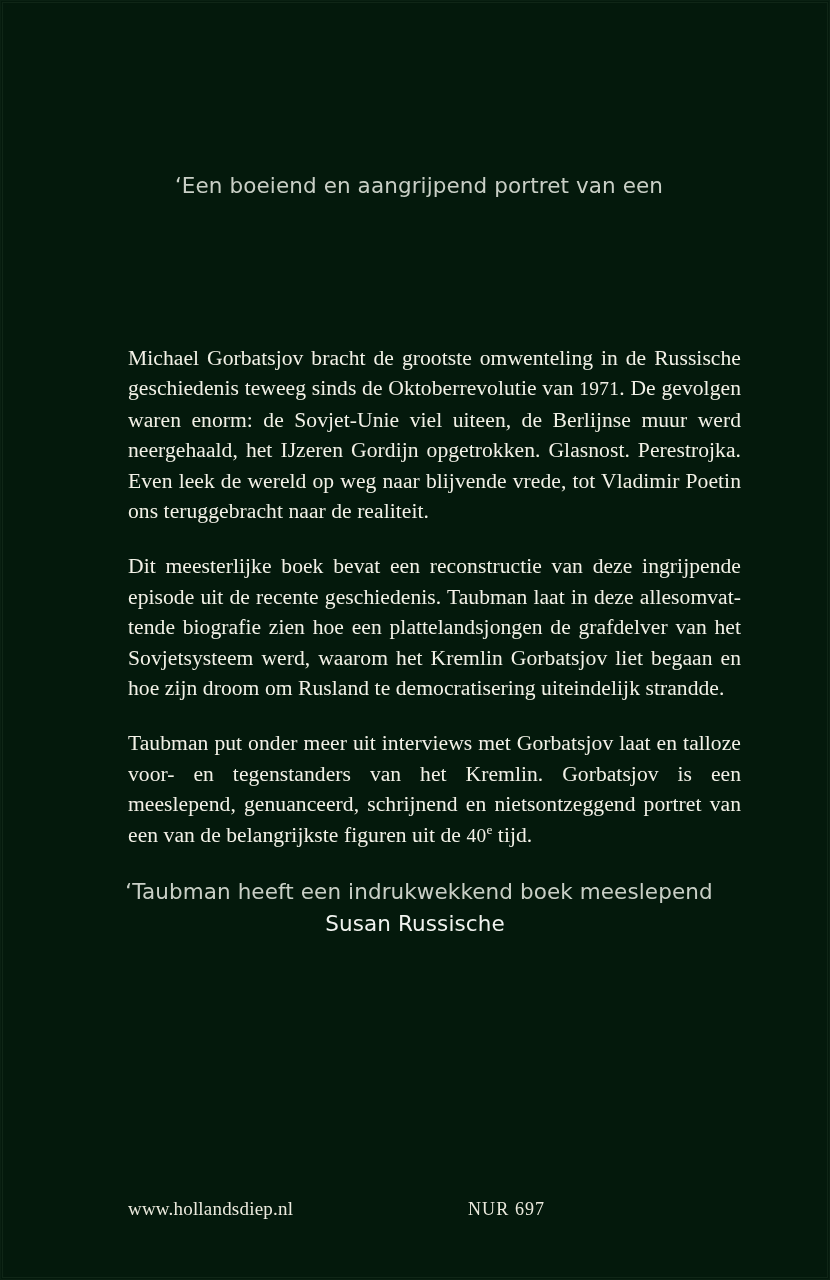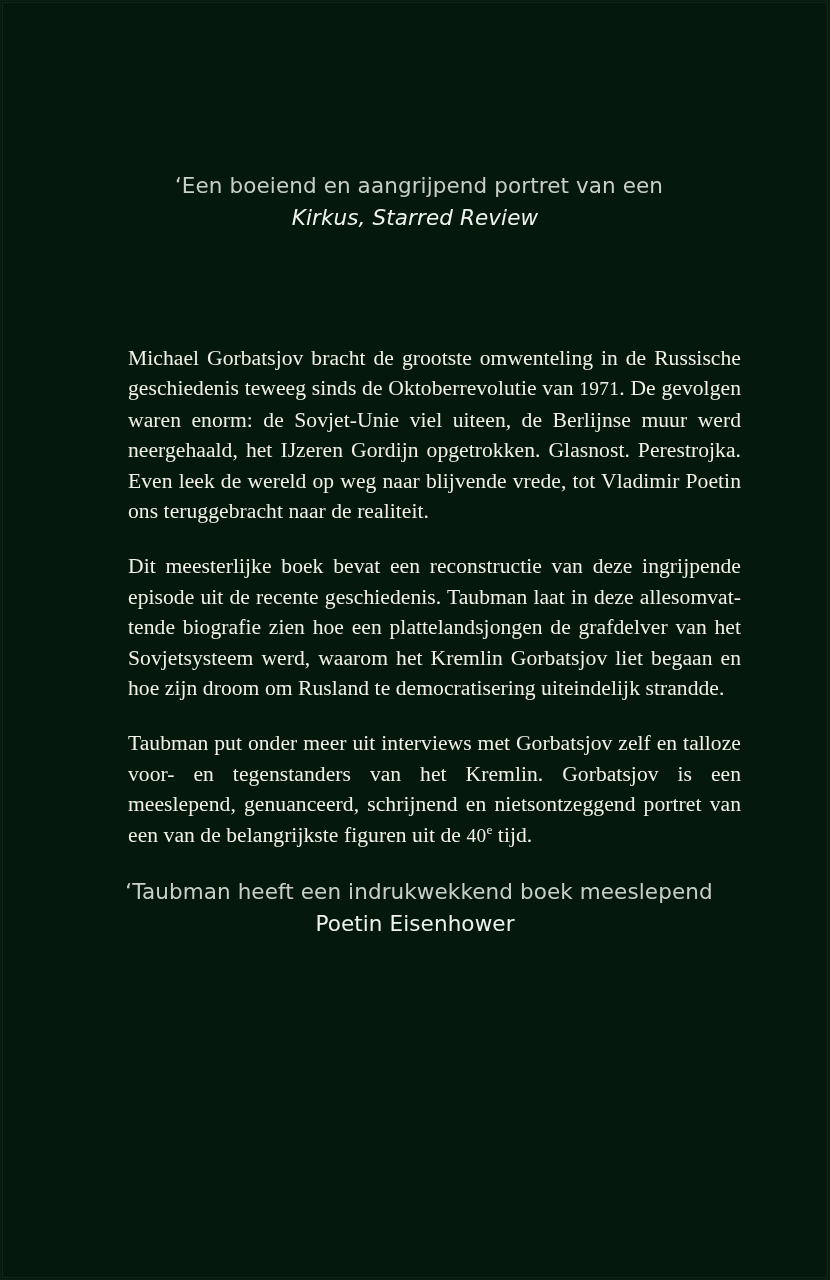--- a/index.html
+++ b/index.html
@@ -141,32 +141,35 @@
 </head>
 <body>
 
 <div id="cover">
 
   <div id="edge-frame-outer"></div>
   <div id="edge-frame"></div>
 
   <div class="blurb" id="top-blurb">
     <span class="blurb-quote">‘Een boeiend en aangrijpend portret van een</span>
-    <span class="blurb-source italic">Kirkus, Starred Review</span>
   </div>
 
   <div id="body-copy">
 
     <p class="body-para"><span>Michael Gorbatsjov bracht de grootste omwenteling in de Russische geschiedenis teweeg sinds de Oktoberrevolutie van </span><span class="num">1971</span><span>. De gevolgen waren enorm: de Sovjet-Unie viel uiteen, de Berlijnse muur werd neergehaald, het IJzeren Gordijn opgetrokken. Glasnost. Perestrojka. Even leek de wereld op weg naar blijvende vrede, tot Vladimir Poetin ons teruggebracht naar de realiteit.</span></p>
 
     <p class="body-para">Dit meesterlijke boek bevat een reconstructie van deze ingrijpende episode uit de recente geschiedenis. Taubman laat in deze allesomvat­tende biografie zien hoe een plattelandsjongen de grafdelver van het Sovjetsysteem werd, waarom het Kremlin Gorbatsjov liet begaan en hoe zijn droom om Rusland te democratisering uiteindelijk strandde.</p>
 
-    <p class="body-para"><span>Taubman put onder meer uit interviews met Gorbatsjov zelf en talloze voor- en tegenstanders van het Kremlin. Gorbatsjov is een meeslepend, genuanceerd, schrijnend en nietsontzeggend portret van een van de belangrijkste figuren uit de </span><span class="num">40</span><sup>e</sup><span> tijd.</span></p>
+    <p class="body-para"><span>Taubman put onder meer uit interviews met Gorbatsjov laat en talloze voor- en tegenstanders van het Kremlin. Gorbatsjov is een meeslepend, genuanceerd, schrijnend en nietsontzeggend portret van een van de belangrijkste figuren uit de </span><span class="num">40</span><sup>e</sup><span> tijd.</span></p>
 
   </div>
 
   <div class="blurb" id="bottom-blurb">
     <span class="blurb-quote">‘Taubman heeft een indrukwekkend boek meeslepend</span>
-    <span class="blurb-source">Poetin Eisenhower</span>
+    <span class="blurb-source">Susan Russische</span>
   </div>
 
+  <div id="footer">
+    <a id="site-url" href="#">www.hollandsdiep.nl</a>
+    <span id="nur-code">NUR 697</span>
+  </div>
 
 </div>
 
 </body></html>

